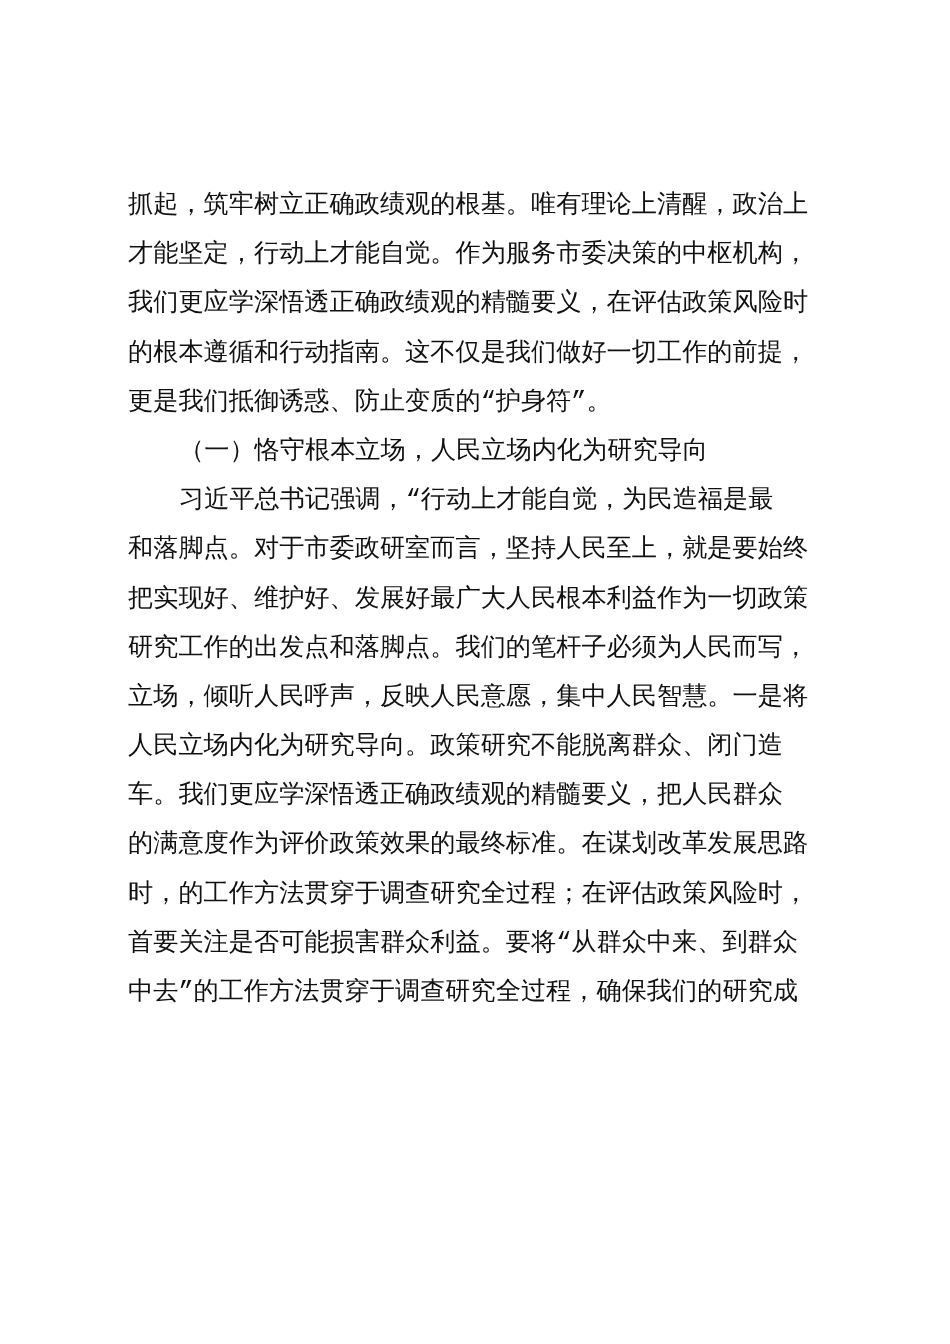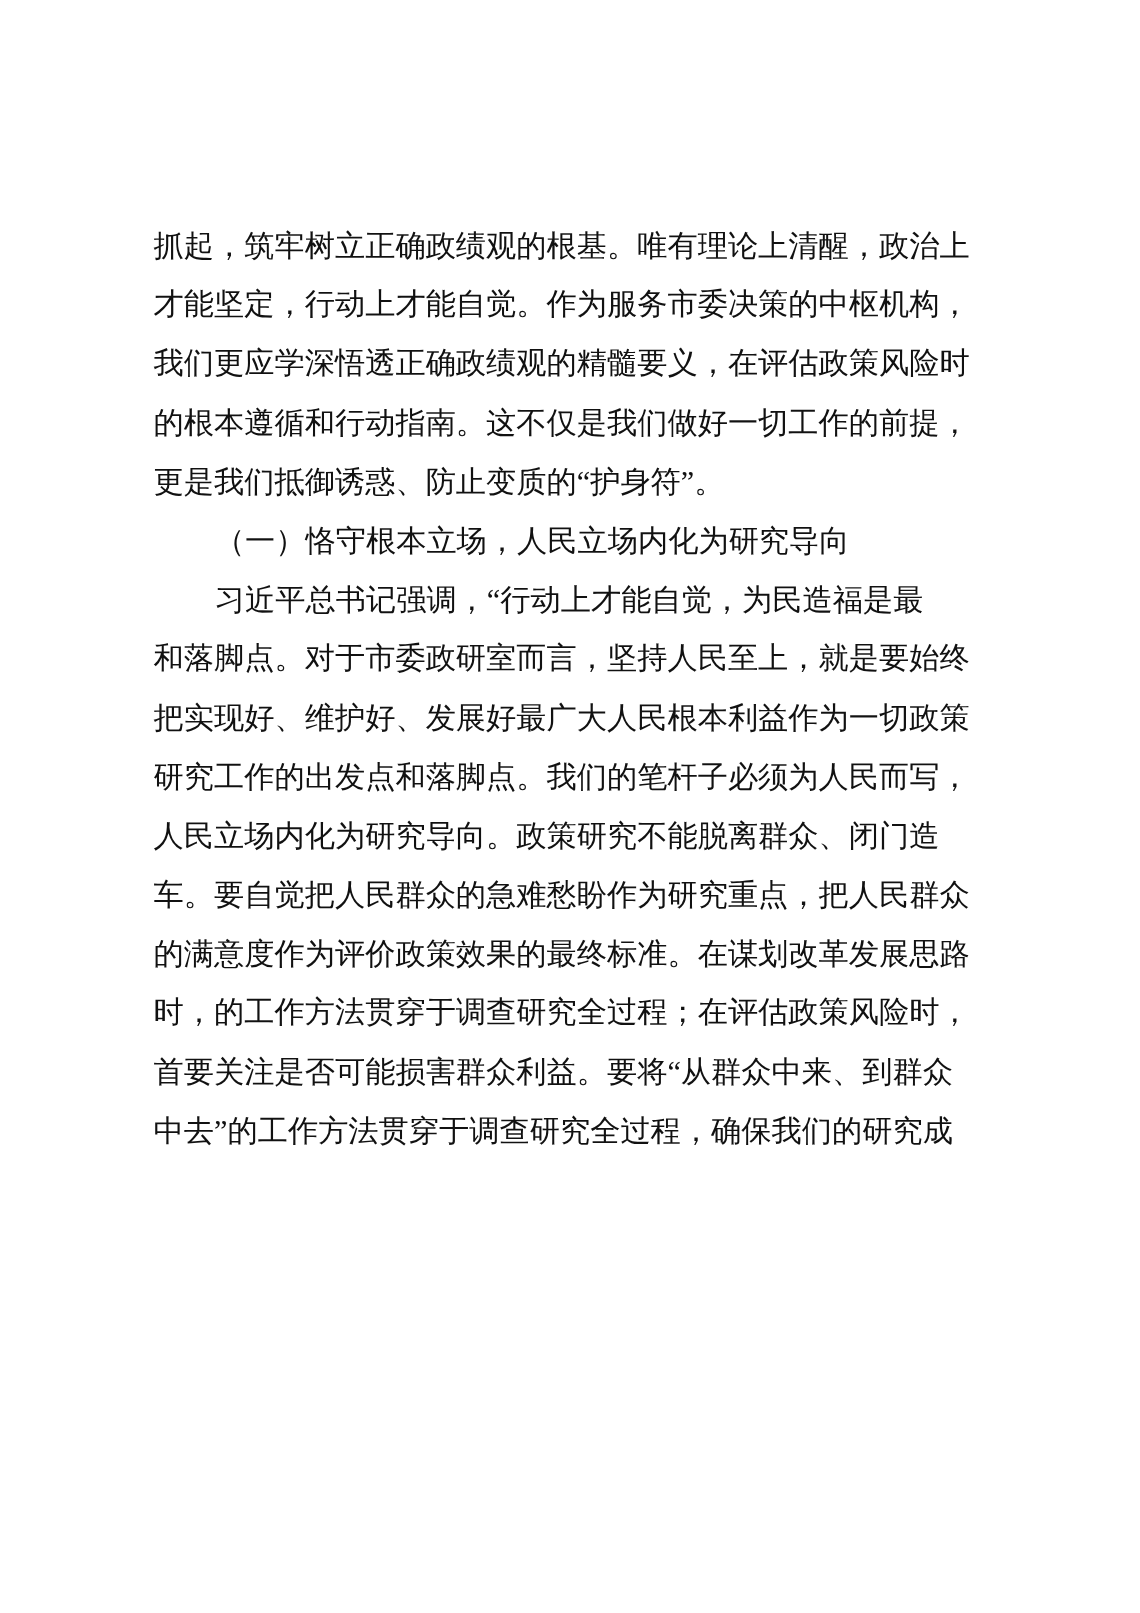--- a/index.html
+++ b/index.html
@@ -2,21 +2,21 @@
 <html><head>
 <meta charset="utf-8">
 <style>
   html, body { margin: 0; padding: 0; background: #ffffff; }
   body { width: 950px; height: 1344px; position: relative; overflow: hidden; }
   .page {
     position: absolute;
     left: 128px;
     top: 181px;
     width: 710px;
-    font-family: Liberation Serif, serif;
+    font-family: Liberation Mono, monospace;
     font-size: 25.2px;
     color: #111111;
     line-height: 49.2px;
     letter-spacing: 0px;
   }
   .line { white-space: nowrap; height: 49.2px; }
   .indent { padding-left: 51px; }
 </style>
 </head>
 <body>
@@ -25,19 +25,20 @@
   <div class="line">抓起，筑牢树立正确政绩观的根基。唯有理论上清醒，政治上</div>
   <div class="line">才能坚定，行动上才能自觉。作为服务市委决策的中枢机构，</div>
   <div class="line">我们更应学深悟透正确政绩观的精髓要义，在评估政策风险时</div>
   <div class="line">的根本遵循和行动指南。这不仅是我们做好一切工作的前提，</div>
   <div class="line">更是我们抵御诱惑、防止变质的“护身符”。</div>
   <div class="line indent">（一）恪守根本立场，人民立场内化为研究导向</div>
   <div class="line indent">习近平总书记强调，“行动上才能自觉，为民造福是最</div>
   <div class="line">和落脚点。对于市委政研室而言，坚持人民至上，就是要始终</div>
   <div class="line">把实现好、维护好、发展好最广大人民根本利益作为一切政策</div>
   <div class="line">研究工作的出发点和落脚点。我们的笔杆子必须为人民而写，</div>
+  <div class="line">立场，倾听人民呼声，反映人民意愿，集中人民智慧。一是将</div>
   <div class="line">人民立场内化为研究导向。政策研究不能脱离群众、闭门造</div>
-  <div class="line">车。要自觉把人民群众的急难愁盼作为研究重点，把人民群众</div>
+  <div class="line">车。我们更应学深悟透正确政绩观的精髓要义，把人民群众</div>
   <div class="line">的满意度作为评价政策效果的最终标准。在谋划改革发展思路</div>
   <div class="line">时，的工作方法贯穿于调查研究全过程；在评估政策风险时，</div>
   <div class="line">首要关注是否可能损害群众利益。要将“从群众中来、到群众</div>
   <div class="line">中去”的工作方法贯穿于调查研究全过程，确保我们的研究成</div>
 </div>
 
 </body></html>

